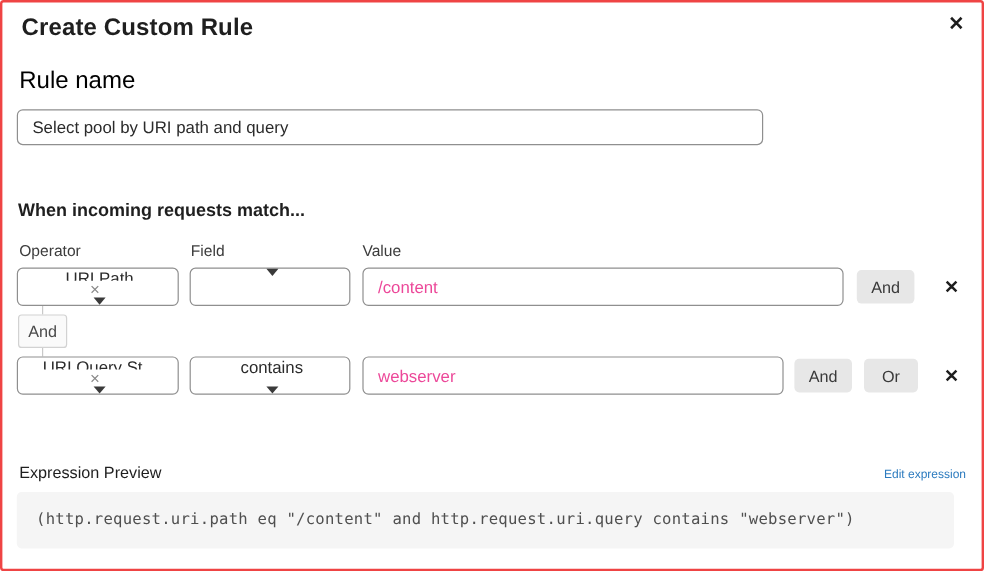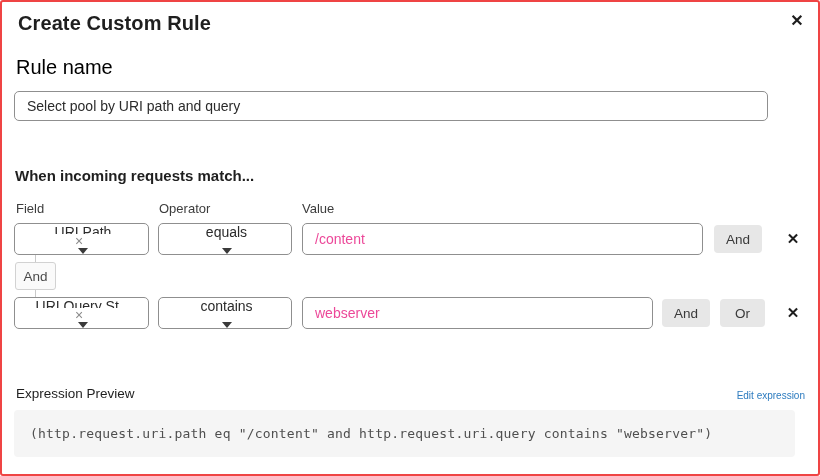--- a/index.html
+++ b/index.html
@@ -50,21 +50,21 @@
   }
   .helper-text {
     margin-top: 6px;
     font-size: 15px;
     color: #9b9b9b;
   }
   .rule-name-input {
     display: block;
     margin-top: 12px;
     margin-left: -2px;
-    width: 754px;
+    width: 622px;
     height: 30px;
     border: 1px solid #8f8f8f;
     border-radius: 5px;
     padding: 0 12px;
     font-size: 14px;
     color: #2b2b2b;
     font-family: "Liberation Sans", "DejaVu Sans", sans-serif;
     background: #ffffff;
     outline: none;
   }
@@ -222,33 +222,32 @@
   </div>
 
   <div class="rule-name-section">
     <div class="field-label">Rule name</div>
     <input class="rule-name-input" type="text" value="Select pool by URI path and query" style="">
   </div>
 
   <div class="matcher-heading">When incoming requests match...</div>
 
   <div class="columns-row">
+    <div class="col-label col-operator">Operator</div>
     <div class="col-label col-field">Field</div>
-    <div class="col-label col-operator">Operator</div>
     <div class="col-label col-value">Value</div>
   </div>
 
   <div class="cond-row">
     <div class="select-box select-field">
       <span class="sel-text">URI Path</span>
       <span class="sel-clear">×</span>
       <span class="caret-down"></span>
     </div>
     <div class="select-box select-operator">
-      <span class="sel-text">equals</span>
       <span class="caret-down"></span>
     </div>
     <input class="value-input value-r1" type="text" value="/content" style="">
     <button class="conj-btn and-r1">And</button>
     <button class="row-delete">✕</button>
   </div>
 
   <div class="connector-wrap">
     <div class="vline"></div>
     <div class="and-badge">And</div>

